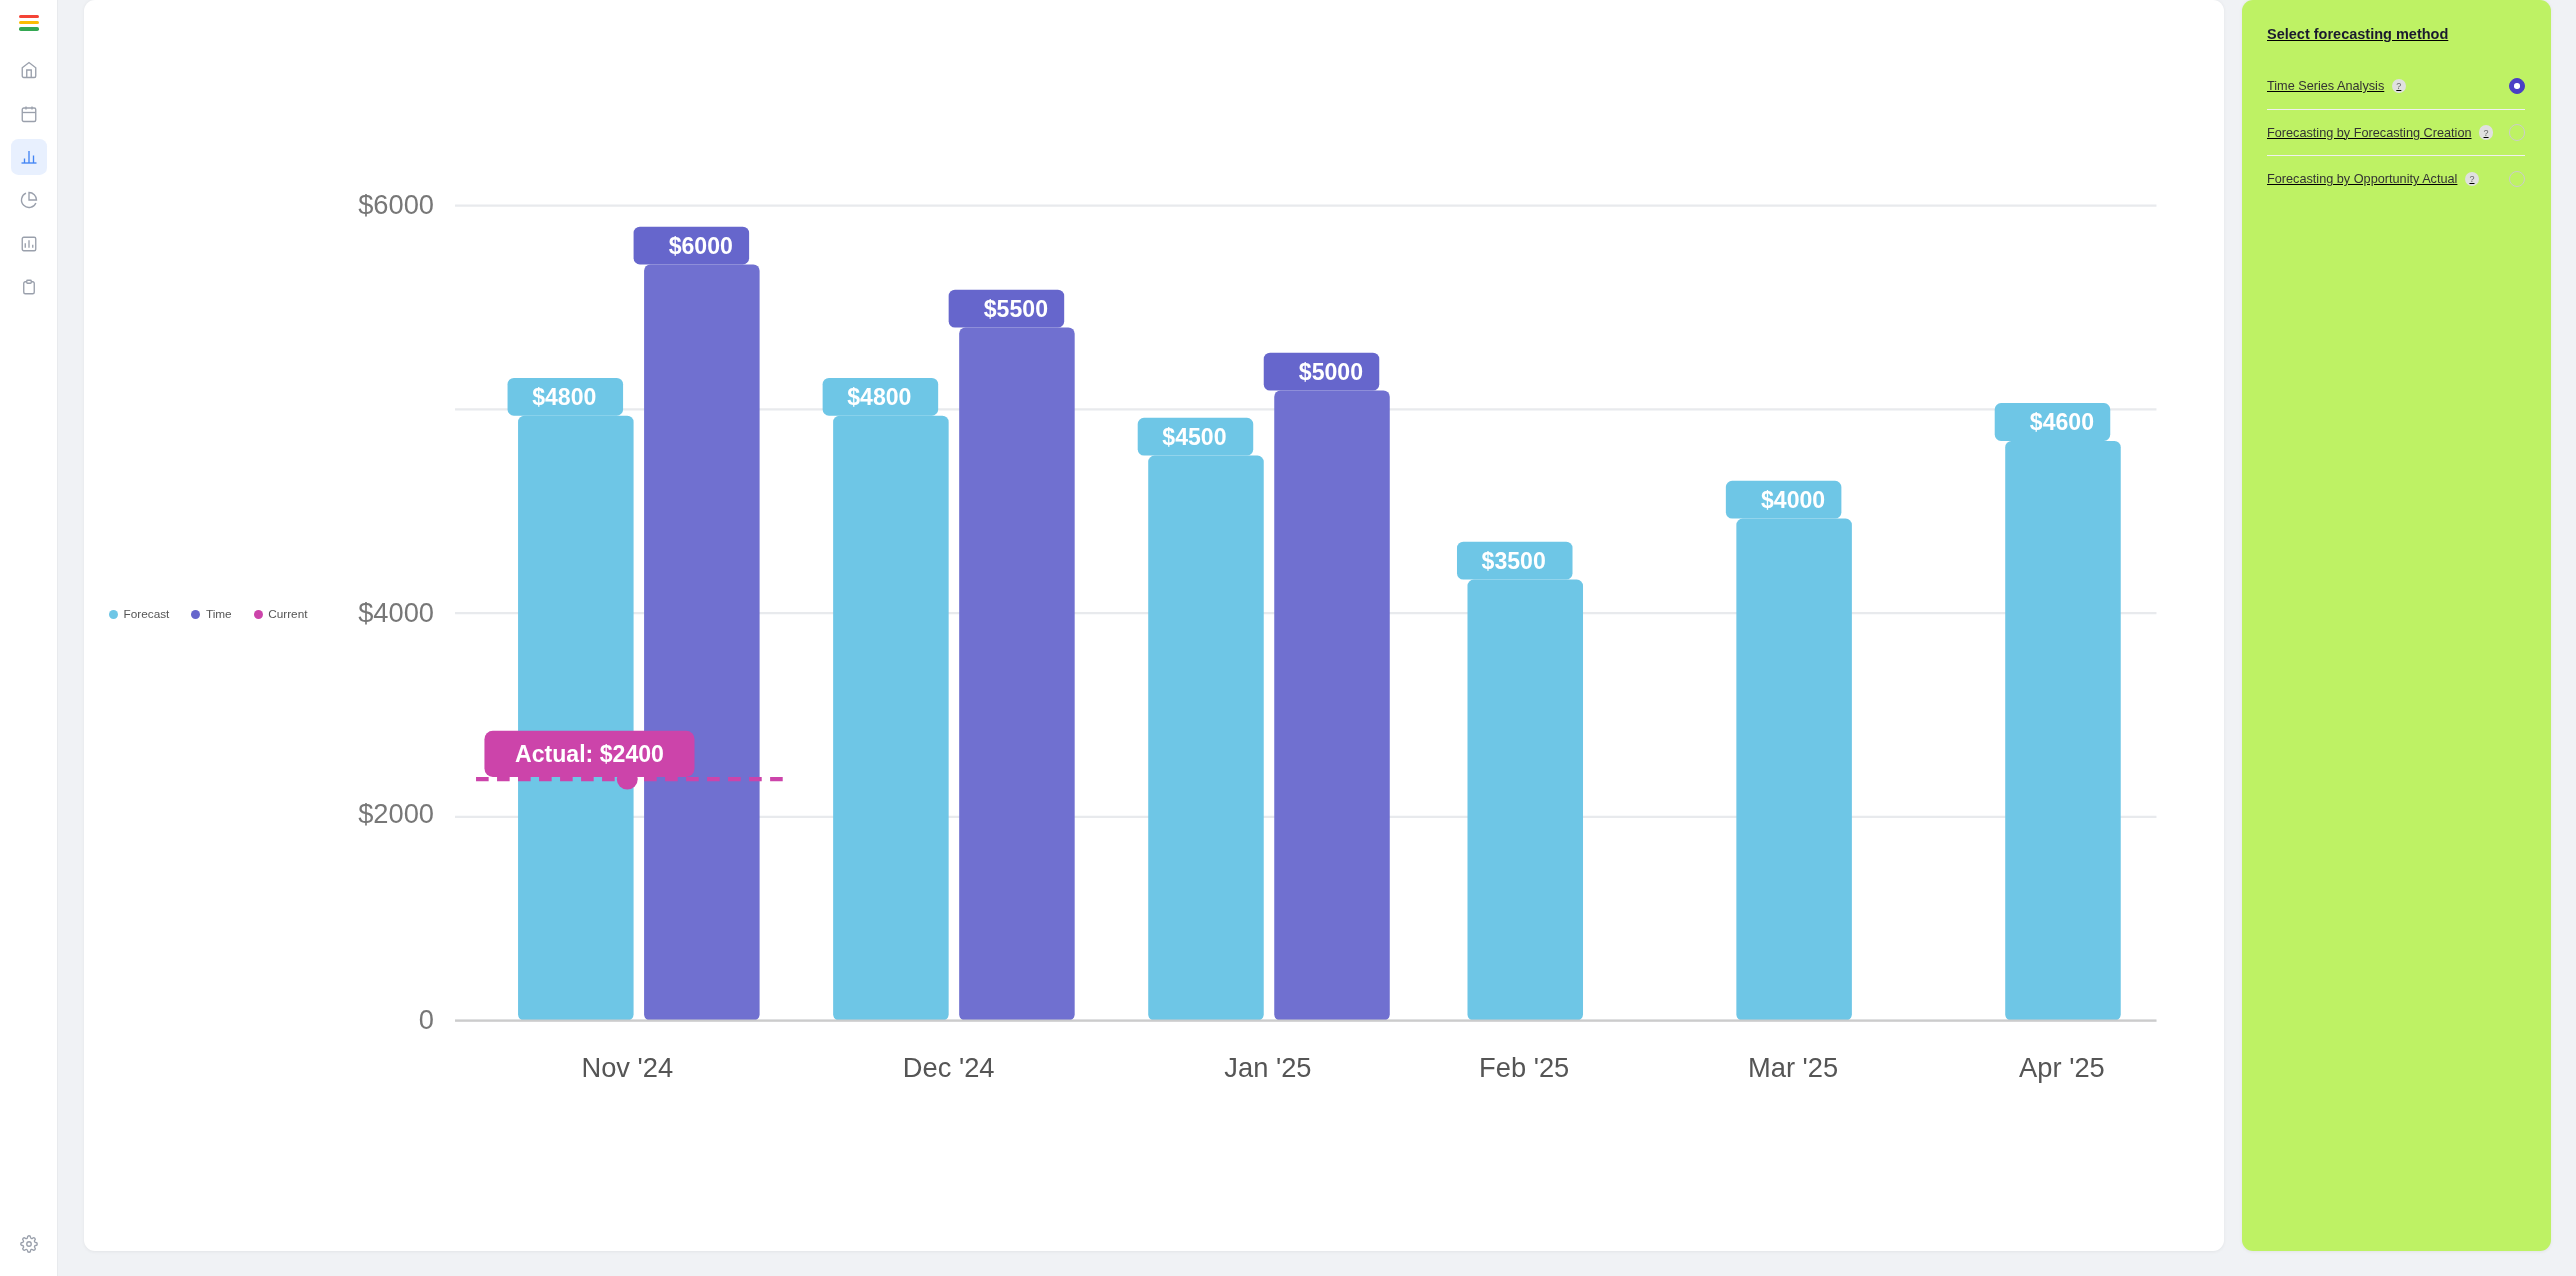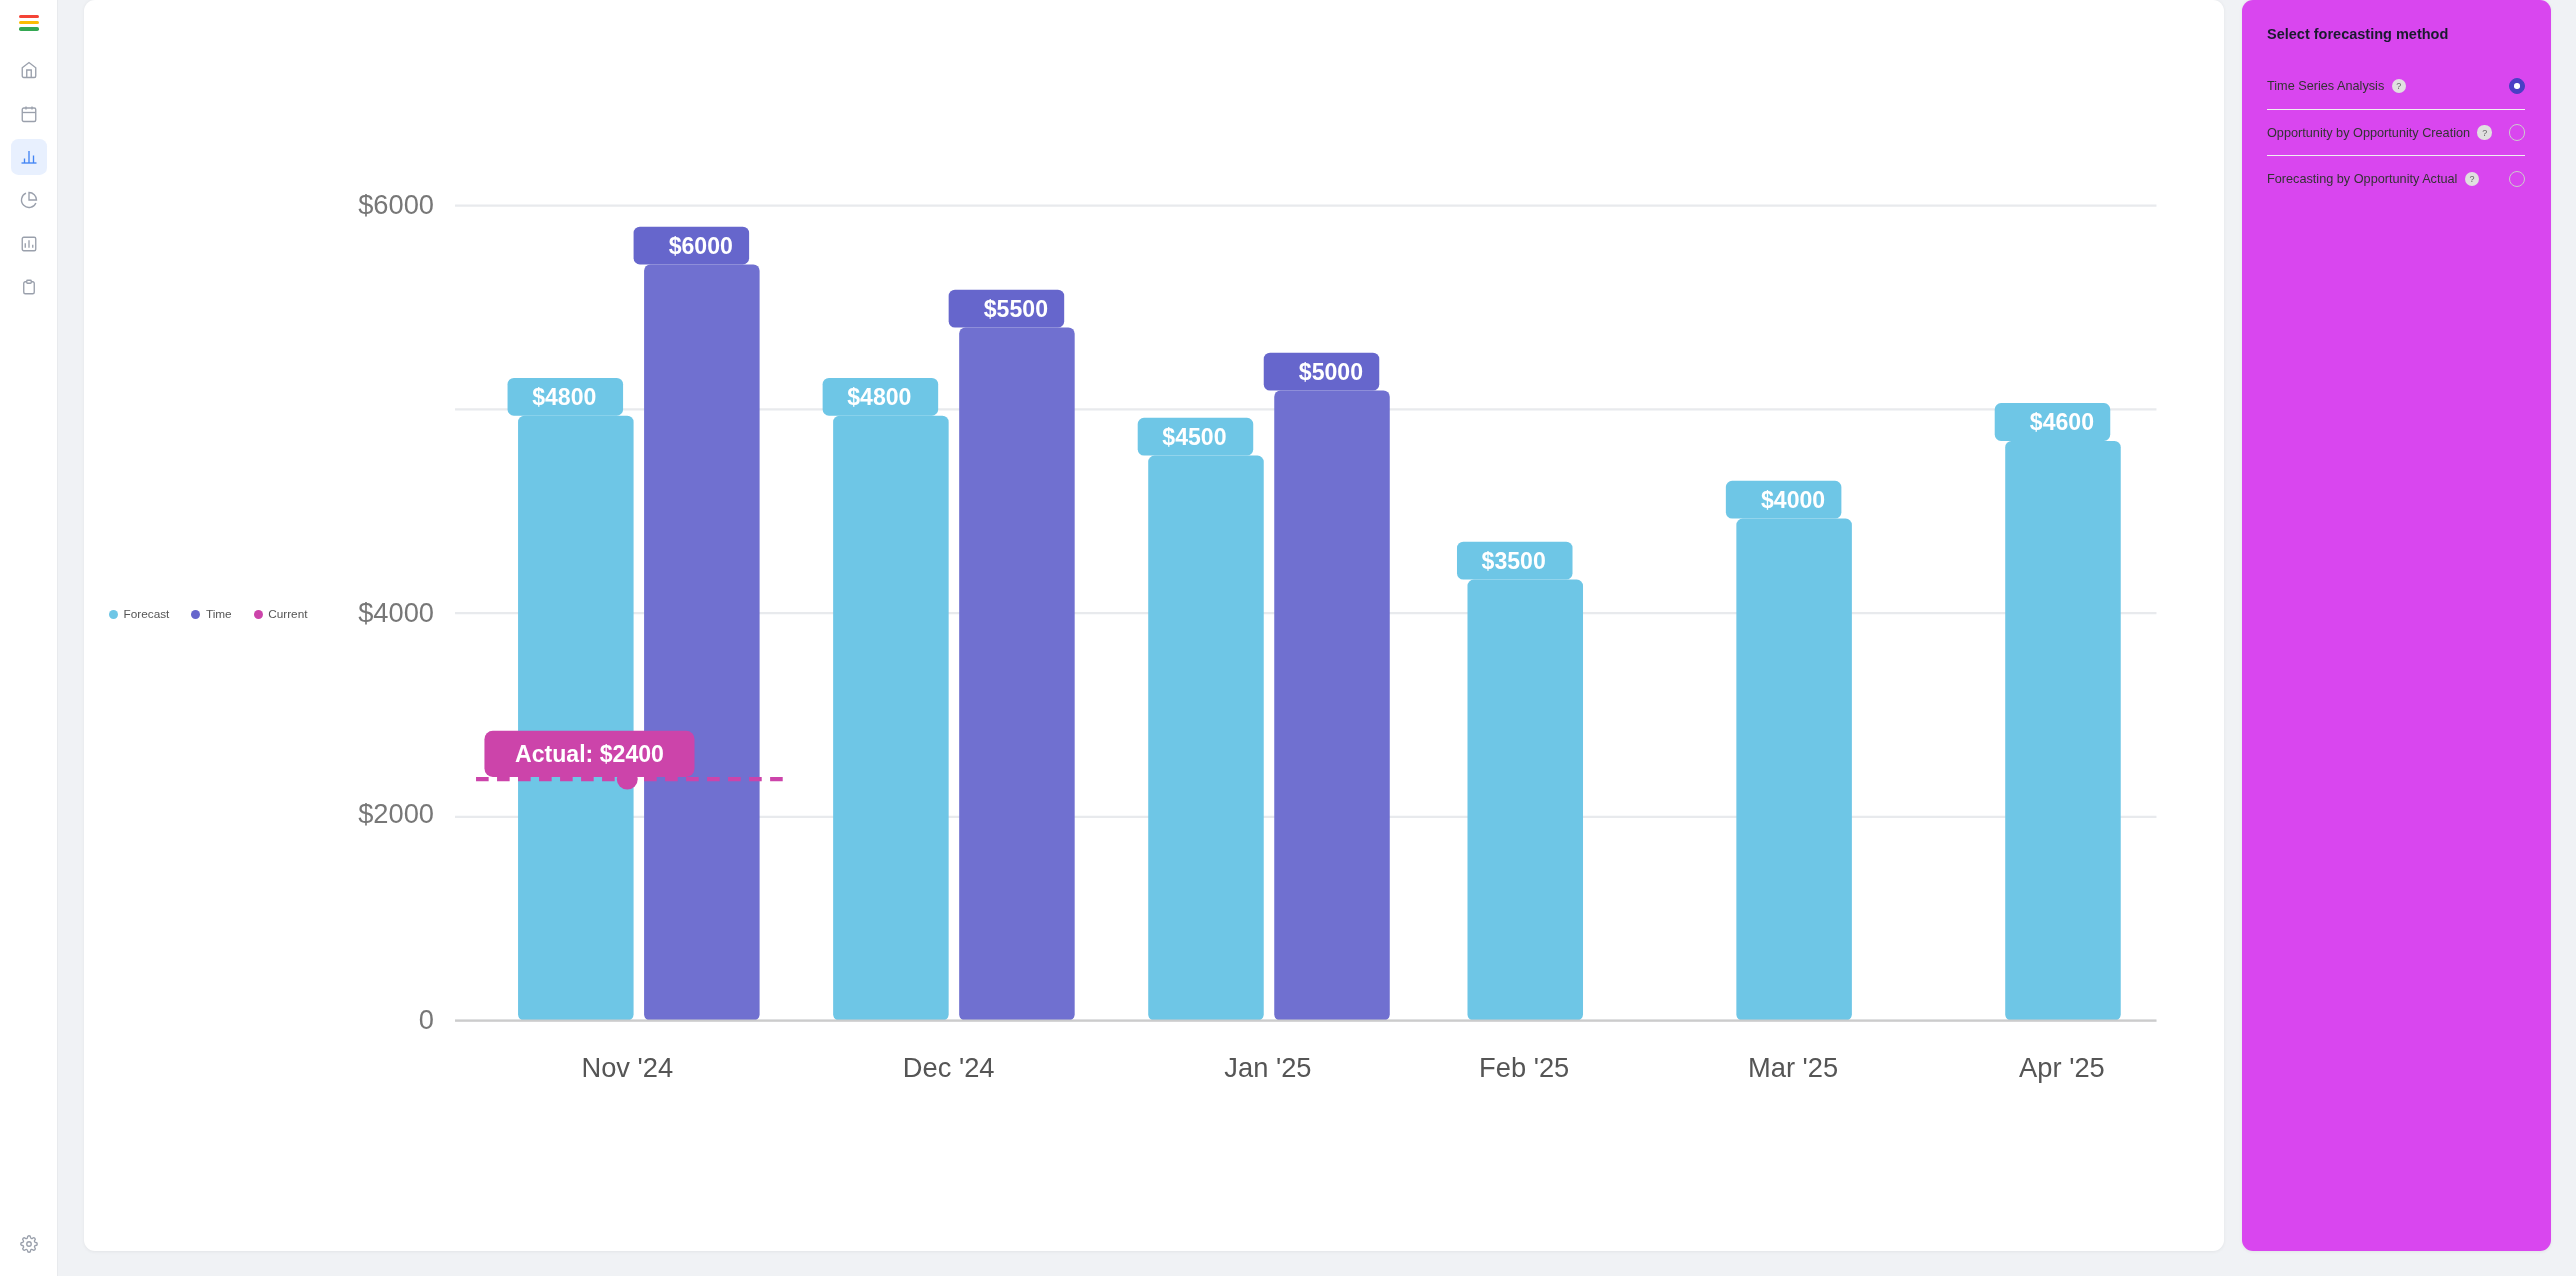--- a/index.html
+++ b/index.html
@@ -116,25 +116,26 @@
     }
 
     .chart-svg {
       width: 100%;
       height: 100%;
     }
 
     
     .right-panel {
       width: 309px;
-      background: #d946ef;
+      background: #bef264;
       border-radius: 11px;
       padding: 25.5px;
       box-shadow: 0 0.9px 3.6px rgba(0,0,0,0.06);
       flex-shrink: 0;
+      text-decoration: underline;
     }
 
     .panel-title {
       font-size: 14.5px;
       font-weight: 700;
       color: #1a1a2e;
       margin-bottom: 22px;
     }
 
     .method-item {
@@ -345,21 +346,21 @@
       <div class="method-item">
         <div class="method-label-group">
           <span class="method-label">Time Series Analysis</span>
           <span class="help-icon">?</span>
         </div>
         <div class="radio-btn selected"></div>
       </div>
 
       <div class="method-item">
         <div class="method-label-group">
-          <span class="method-label">Opportunity by Opportunity Creation</span>
+          <span class="method-label">Forecasting by Forecasting Creation</span>
           <span class="help-icon">?</span>
         </div>
         <div class="radio-btn"></div>
       </div>
 
       <div class="method-item">
         <div class="method-label-group">
           <span class="method-label">Forecasting by Opportunity Actual</span>
           <span class="help-icon">?</span>
         </div>

